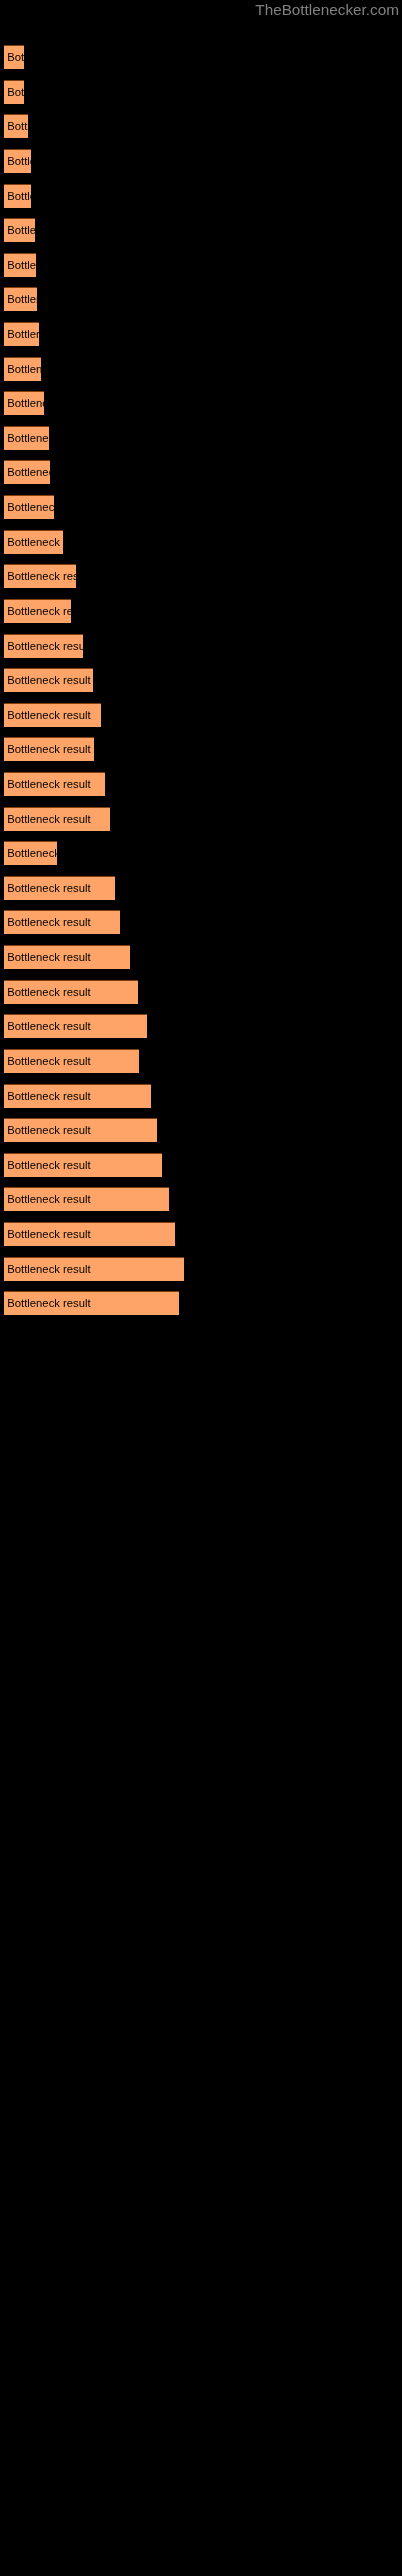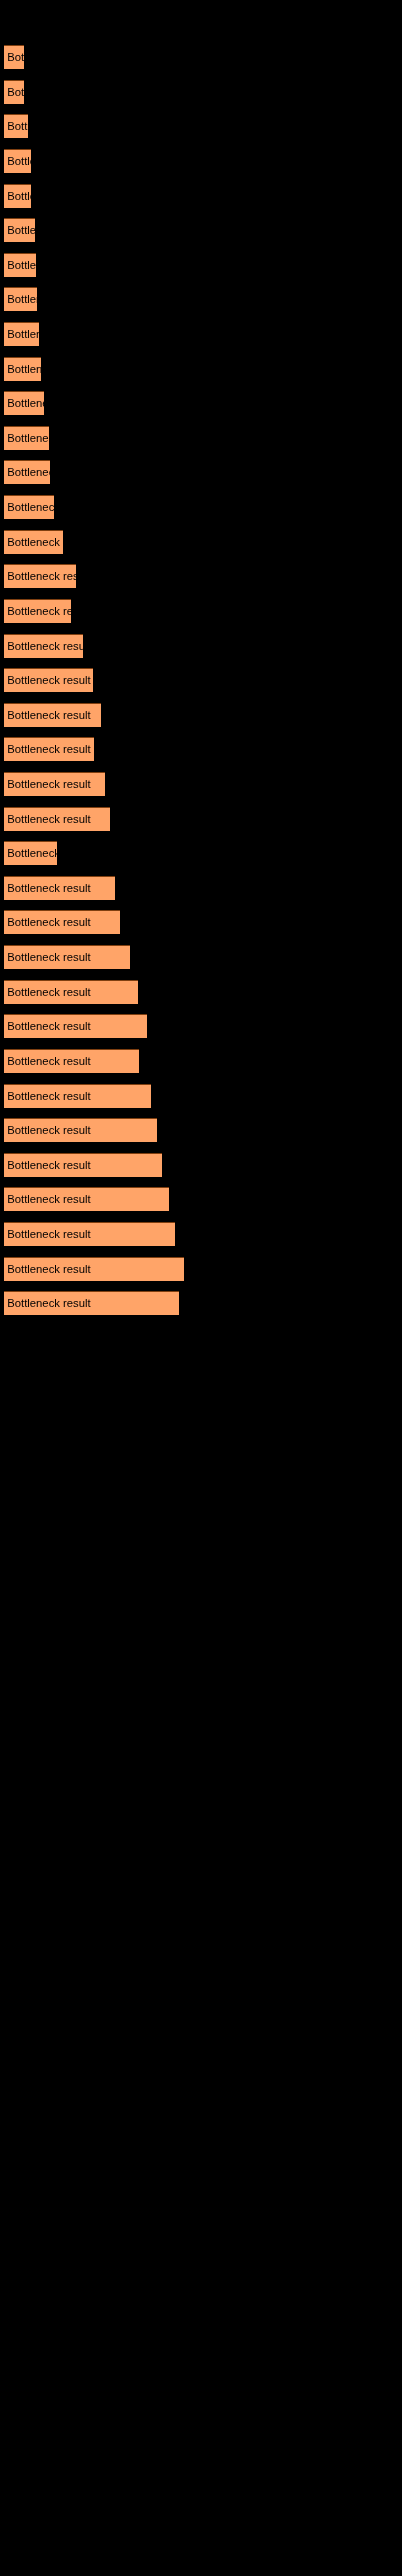--- a/index.html
+++ b/index.html
@@ -66,20 +66,23 @@
     color:#000000;
     white-space:nowrap;
     pointer-events:none;
   }
 </style>
 </head>
 <body>
 
 <div id="page">
 
+  <div id="site-header">
+    <span id="site-title">TheBottlenecker.com</span>
+  </div>
 
   <div id="chart">
       <div class="bar-row" style="top: 45px;">
         <div class="bar" style="width: 20px; background: rgb(255, 164, 104); border-top-color: rgb(127, 63, 16);">
           <span class="bar-label" style="color: rgb(0, 0, 0);">Bottleneck result</span>
         </div>
       </div>
       <div class="bar-row" style="top: 80px;">
         <div class="bar" style="width: 20px; background: rgb(255, 164, 104); border-top-color: rgb(127, 63, 16);">
           <span class="bar-label" style="color: rgb(0, 0, 0);">Bottleneck result</span>

